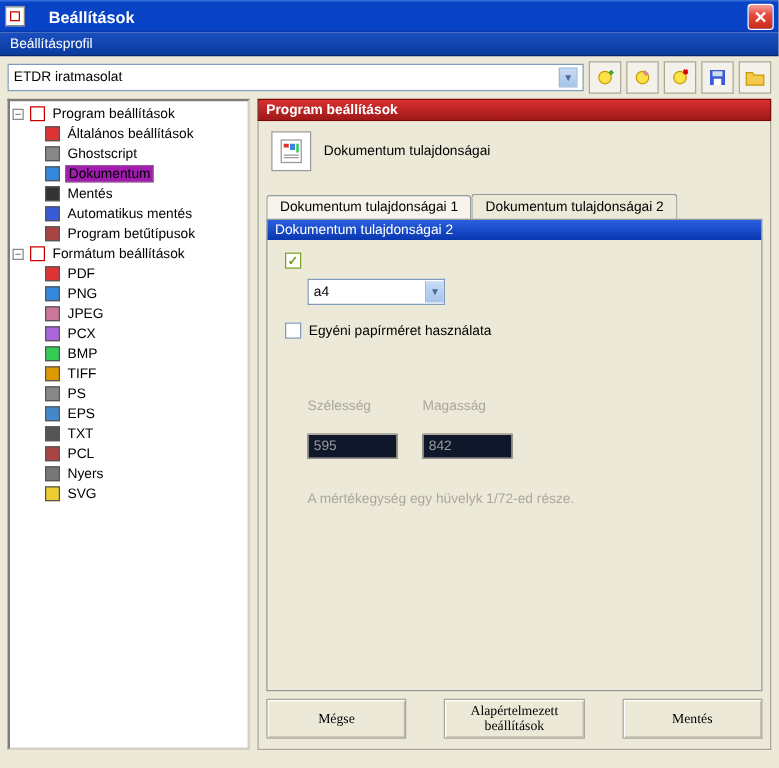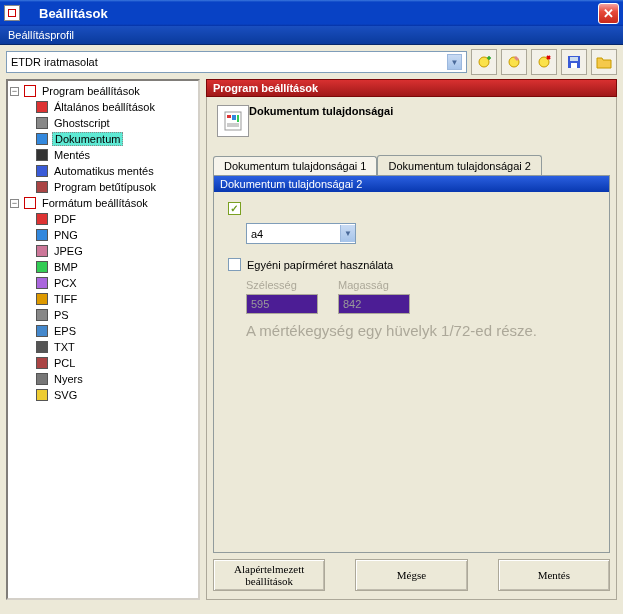--- a/index.html
+++ b/index.html
@@ -18,51 +18,51 @@
   .tb-btn { width: 26px; height: 26px; border: 1px solid #aca899; background: #f3f1e9; display:flex; align-items:center; justify-content:center; cursor:pointer; }
   .tb-btn svg { width:16px; height:16px; }
   
   .main { display: flex; padding: 0 6px 6px; gap: 6px; height: 527px; }
   
   .tree-panel { width: 194px; border: 2px inset #d4d0c8; background: white; overflow: auto; padding: 2px; }
   .tree-node { display: flex; align-items: center; height: 16px; font-size: 11px; white-space: nowrap; cursor:default; }
   .tree-toggle { width: 9px; height: 9px; border: 1px solid #888; font-size:9px; line-height:7px; text-align:center; margin-right: 3px; color:#555; cursor:pointer;}
   .tree-spacer { display:inline-block; }
   .tree-icon { width: 15px; height: 14px; margin-right: 3px; display:inline-flex; align-items:center; justify-content:center; flex-shrink:0;}
-  .tree-label.selected { background: #5eead4; border: 1px dotted #888; padding: 0 2px; }
+  .tree-label.selected { background: #a21caf; border: 1px dotted #888; padding: 0 2px; }
   .tree-label { padding: 0 2px; }
   
   .right-panel { flex: 1; display: flex; flex-direction: column; }
   .group-header { background: linear-gradient(to bottom, #d83030, #a01818); color: white; font-weight: bold; padding: 2px 6px; border: 1px solid #7a0808; font-size: 11px; }
   .group-body { border: 1px solid #aca899; border-top: none; background: #ece9d8; flex:1; display:flex; flex-direction:column; }
   
-  .desc-row { display: flex; align-items: flex-start; padding: 8px 10px; gap: 0; font-weight: bold; }
+  .desc-row { display: flex; align-items: center; padding: 8px 10px; gap: 10px; }
   .desc-icon { width: 32px; height: 32px; border: 1px solid #999; background: white; display:flex; align-items:center; justify-content:center; }
   
   .tabs-row { display: flex; padding: 0 6px; margin-top: 10px; align-items: flex-end; }
   .tab { border: 1px solid #919b9c; border-bottom: none; padding: 3px 10px; font-size: 11px; background: #f6f4ec; margin-right: 0px; cursor:pointer; border-radius: 3px 3px 0 0;}
   .tab.active { background: #ece9d8; border-bottom: 1px solid #ece9d8; margin-bottom: -1px; padding-top:4px;}
   
   .tab-content { margin: 0 6px 6px; border: 1px solid #919b9c; flex:1; background: #ece9d8; }
   .section-header { background: linear-gradient(to bottom, #2a5fe0, #0838b0); color: white; padding: 2px 6px; font-size: 11px; }
   .section-body { padding: 10px 14px; }
   
   .chk-row { display: flex; align-items: center; gap: 6px; margin-bottom: 8px; }
   .chk { width: 13px; height: 13px; border: 1px solid #7aa021; background: white; display:flex; align-items:center; justify-content:center; color:#6b9a1c; font-size:10px; font-weight:bold;}
   .chk.unchecked { border-color:#7f9db9; color:transparent;}
   
   .combo { width: 110px; height: 21px; border: 1px solid #7f9db9; background: white; display:flex; align-items:center; justify-content:space-between; padding-left:4px; margin-left: 18px; margin-bottom: 14px;}
   .combo .dd { width:15px; height:17px; background: linear-gradient(to bottom,#c9dbf3,#a6c4ea); border-left:1px solid #9cb8dd; display:flex; align-items:center; justify-content:center; font-size:8px; color:#4a6a9a;}
   
   .dim-row { display: flex; gap: 20px; margin-left: 18px; margin-bottom: 6px; }
-  .dim-col { display:flex; flex-direction:column; gap:3px; }
+  .dim-col { display:flex; flex-direction:column; gap:16px;margin-top:40px; }
   .dim-label { color: #aca899; font-size:11px; }
-  .dim-input { width: 72px; height: 20px; border: 1px solid #aca899; background: #4c1d95; padding: 2px 4px; color: #999; font-size:11px; }
-  
-  .hint { color: #aca899; margin-left: 18px; margin-top: 8px; font-size:15px; }
+  .dim-input { width: 72px; height: 20px; border: 1px solid #aca899; background: #0f172a; padding: 2px 4px; color: #999; font-size:11px; }
+  
+  .hint { color: #aca899; margin-left: 18px; margin-top: 26px; font-size:11px; }
   
   .button-row { display: flex; justify-content: space-between; padding: 0 6px 8px; gap: 30px;}
   .btn { flex:1; height: 32px; border: 1px solid #aca899; background: #ece9d8; font-size: 11px; font-family: Tahoma; display:flex; align-items:center; justify-content:center; text-align:center; cursor:pointer; box-shadow: inset 1px 1px #fff, inset -1px -1px #c0bcae;}
 
   
   .ic { width:12px; height:12px; display:inline-block; }
 </style>
 </head>
 <body>
 
@@ -192,30 +192,30 @@
         <div class="tree-node">
           <span class="tree-spacer" style="width: 24px;"></span>
           <span class="tree-icon">
             <span class="ic" style="background: rgb(204, 119, 153); border: 1px solid rgb(85, 85, 85);"></span>
           </span>
           <span class="tree-label">JPEG</span>
         </div>
         <div class="tree-node">
           <span class="tree-spacer" style="width: 24px;"></span>
           <span class="tree-icon">
+            <span class="ic" style="background: rgb(170, 102, 221); border: 1px solid rgb(85, 85, 85);"></span>
+          </span>
+          <span class="tree-label">PCX</span>
+        </div>
+        <div class="tree-node">
+          <span class="tree-spacer" style="width: 24px;"></span>
+          <span class="tree-icon">
             <span class="ic" style="background: rgb(51, 204, 85); border: 1px solid rgb(85, 85, 85);"></span>
           </span>
           <span class="tree-label">BMP</span>
-        </div>
-        <div class="tree-node">
-          <span class="tree-spacer" style="width: 24px;"></span>
-          <span class="tree-icon">
-            <span class="ic" style="background: rgb(170, 102, 221); border: 1px solid rgb(85, 85, 85);"></span>
-          </span>
-          <span class="tree-label">PCX</span>
         </div>
         <div class="tree-node">
           <span class="tree-spacer" style="width: 24px;"></span>
           <span class="tree-icon">
             <span class="ic" style="background: rgb(221, 153, 0); border: 1px solid rgb(85, 85, 85);"></span>
           </span>
           <span class="tree-label">TIFF</span>
         </div>
         <div class="tree-node">
           <span class="tree-spacer" style="width: 24px;"></span>
@@ -306,19 +306,19 @@
             <div class="dim-col">
               <span class="dim-label">Magasság</span>
               <input class="dim-input" disabled="" value="842" style="">
             </div>
           </div>
           <div class="hint">A mértékegység egy hüvelyk 1/72-ed része.</div>
         </div>
       </div>
 
       <div class="button-row">
+        <button class="btn">Mégse</button>
         <button class="btn">Alapértelmezett beállítások</button>
-        <button class="btn">Mégse</button>
         <button class="btn">Mentés</button>
       </div>
     </div>
   </div>
 </div>
 
 </body></html>

